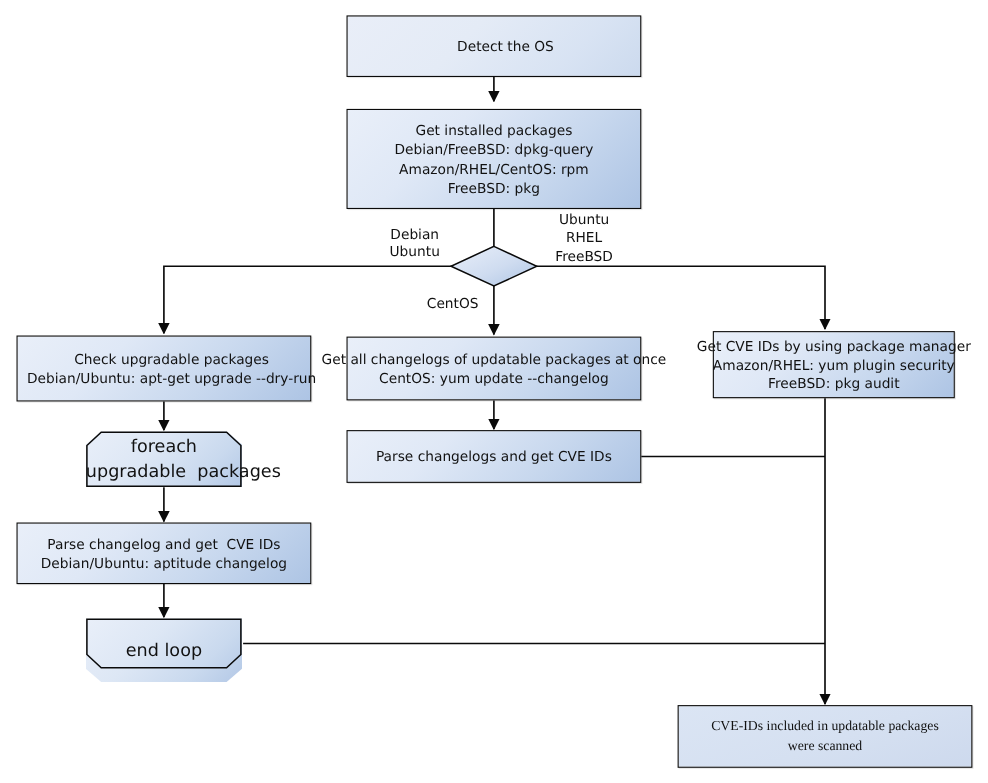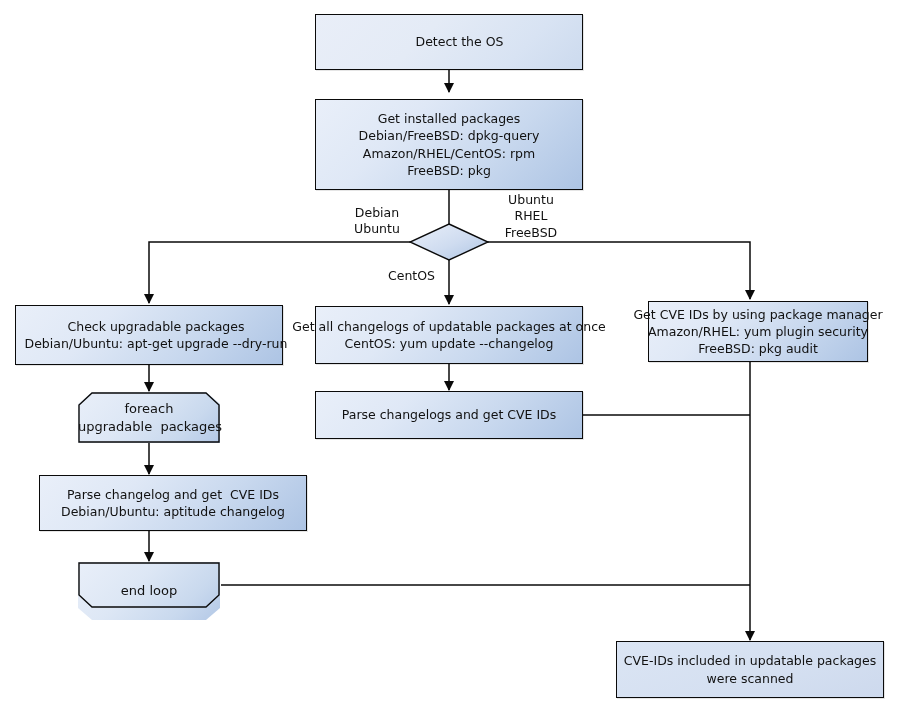--- a/index.html
+++ b/index.html
@@ -38,20 +38,21 @@
     background: linear-gradient(135deg, #e9eff9 0%, #dfe8f6 32%, #c8d8ee 66%, #adc4e4 100%);
     box-shadow: 1px 1px 0 rgba(0,0,0,0.10);
     white-space: pre;
   }
   .node.pale {
     background: linear-gradient(135deg, #e9eef8 0%, #e4ebf6 40%, #d8e3f3 75%, #ccdaee 100%);
     padding-left: 21px;
   }
   .node.flat {
     background: linear-gradient(160deg, #dbe5f4 0%, #d5e0f1 55%, #cdd9ed 100%);
+    font-family: Liberation Serif, serif;
   }
   .node .txt {
     display: block;
     padding: 0 2px;
   }
   
   .loop-start {
     border: none;
     background: transparent;
     box-shadow: none;
@@ -81,21 +82,21 @@
     position: absolute;
     left: 0; top: 0;
     overflow: visible;
   }
   .loop-label {
     position: relative;
     z-index: 2;
     width: 100%;
     text-align: center;
     white-space: pre;
-    font-size: 13px;
+    font-size: 16px;
     line-height: 1.38;
     color: #111111;
   }
   .diamond-wrap {
     position: absolute;
   }
   .edge-label {
     position: absolute;
     font-size: 12.5px;
     line-height: 1.30;
@@ -194,21 +195,21 @@
 
   <div class="node loop-start" style="left:78px; top:392px; width:142px; height:51px;">
     <div class="body"></div>
     <svg class="loop-outline" width="142" height="51" viewBox="0 0 142 51" xmlns="http://www.w3.org/2000/svg">
       <polygon points="14,1 128,1 141,13 141,50 1,50 1,13" fill="none" stroke="#0a0a0a" stroke-width="1.4"></polygon>
     </svg>
     <span class="loop-label">foreach
 upgradable  packages</span>
   </div>
 
-  <div class="node" style="left:15px; top:475px; width:268px; height:56px;margin-left:24px;">
+  <div class="node" style="left:15px; top:475px; width:268px; height:56px;">
     <span class="txt">Parse changelog and get  CVE IDs
 Debian/Ubuntu: aptitude changelog</span>
   </div>
 
   <div class="node loop-end" style="left:78px; top:562px; width:142px; height:58px;">
     <div class="body"></div>
     <svg class="loop-outline" width="142" height="46" viewBox="0 0 142 46" xmlns="http://www.w3.org/2000/svg">
       <polygon points="1,1 141,1 141,33 128,45 14,45 1,33" fill="none" stroke="#0a0a0a" stroke-width="1.4"></polygon>
     </svg>
     <span class="loop-label">end loop</span>

